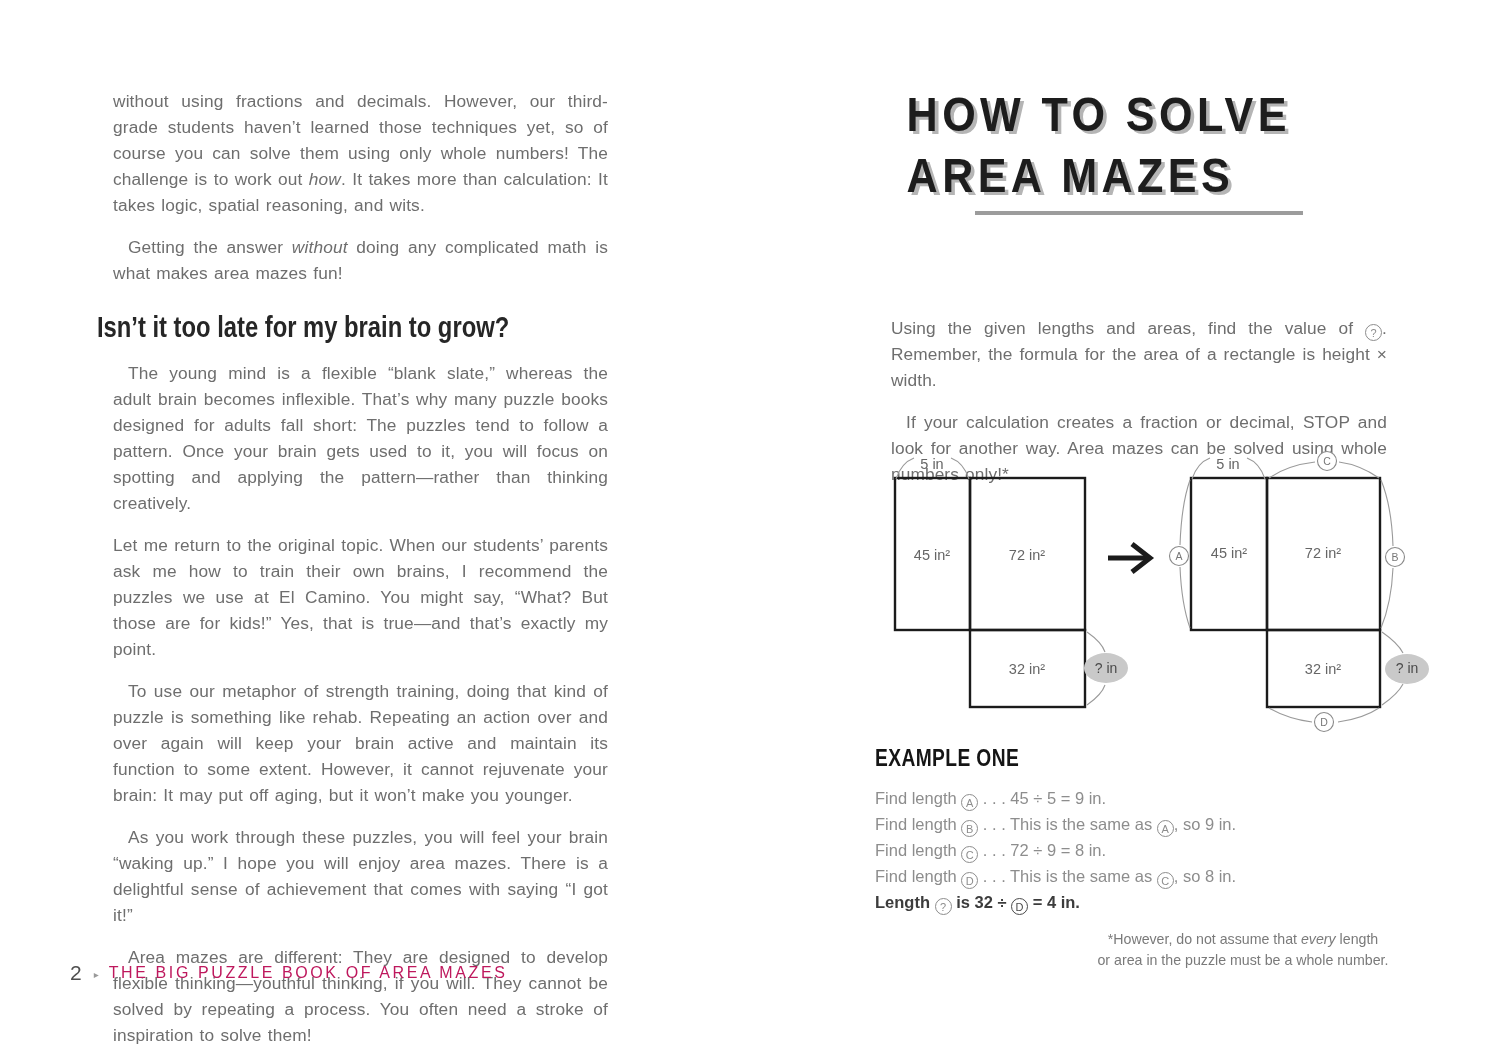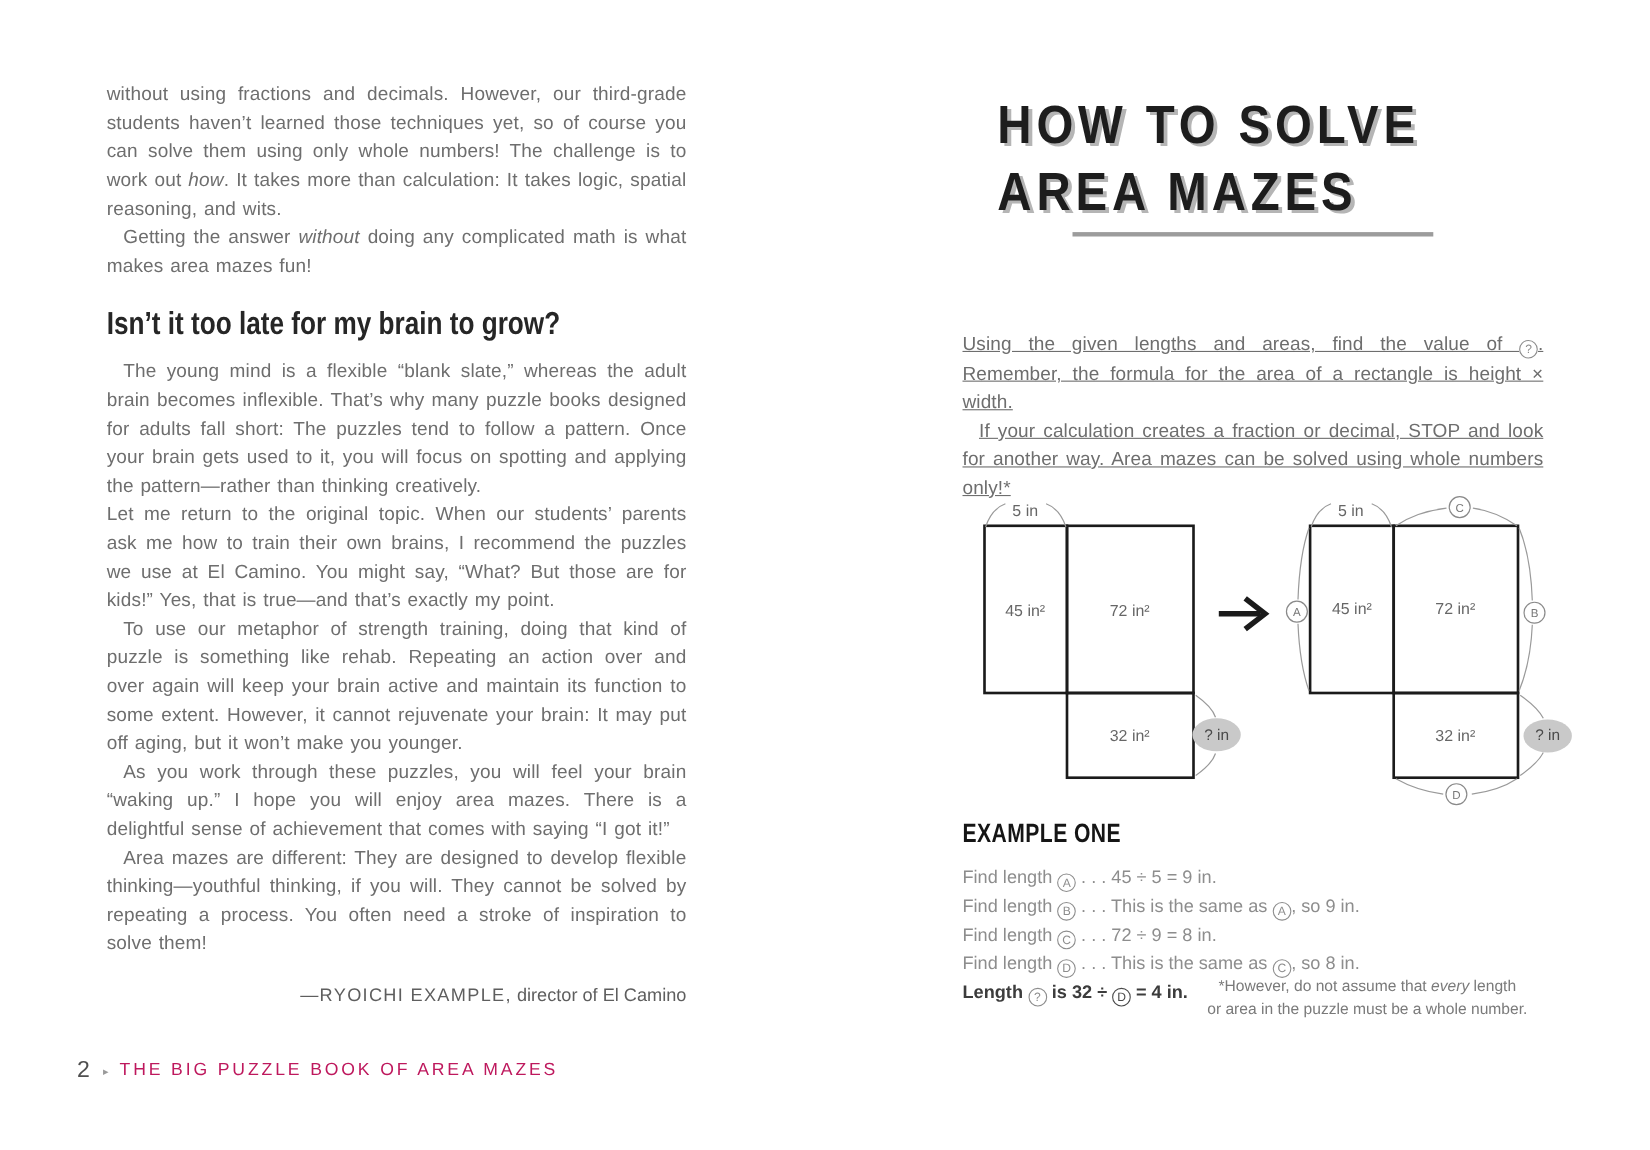--- a/index.html
+++ b/index.html
@@ -5,21 +5,21 @@
   html,body{margin:0;padding:0;}
   body{
     width:1500px;height:1045px;background:#ffffff;position:relative;
     font-family:"Liberation Sans",sans-serif;overflow:hidden;
   }
   .abs{position:absolute;}
 
   
   #left-col{left:97px;top:72px;width:527px;}
   p.body{
-    margin:0;font-size:17.3px;line-height:26px;color:#6e6e6e;
+    margin:16px;font-size:17.3px;line-height:26px;color:#6e6e6e;
     text-align:justify;letter-spacing:0.15px;word-spacing:1.2px;
   }
   p.indent{text-indent:15px;}
   .ital{font-style:italic;}
   h2.section-heading{
     margin:25px 0 12px 0;font-size:29px;font-weight:bold;color:#262626;
     transform:scaleX(0.82);transform-origin:left center;white-space:nowrap;
     letter-spacing:0px;
   }
   .attribution{
@@ -33,38 +33,38 @@
 
   
   #rp-title{left:875px;top:84px;width:527px;}
   .title-line{
     display:block;font-weight:bold;font-size:49px;line-height:61px;
     letter-spacing:5px;color:#1d1d1d;text-shadow:4px 3px 0 #b5b5b5;
     transform:scaleX(0.88);white-space:nowrap;
   }
   #rp-underline{left:975px;top:211px;width:328px;height:4px;background:#9c9c9c;}
   #rp-intro{left:875px;top:299px;width:528px;}
-  #rp-intro p.body{letter-spacing:0.1px;text-decoration:underline;}
+  #rp-intro p.body{letter-spacing:0.1px;}
   .circ{
     display:inline-block;width:17px;height:17px;border:1px solid #8d8d8d;
     border-radius:50%;font-size:11px;line-height:16px;text-align:center;
     color:#8d8d8d;vertical-align:-3px;text-indent:0;font-weight:normal;
     box-sizing:border-box;
   }
   .circ.dark{border-color:#4a4a4a;color:#4a4a4a;}
   #rp-example{left:875px;top:744px;width:528px;}
   .example-heading{
     margin:0 0 13px 0;font-size:24px;font-weight:bold;color:#151515;
     transform:scaleX(0.8);transform-origin:left center;white-space:nowrap;
     letter-spacing:0.5px;
   }
   .ex-line{margin:0;font-size:16.5px;line-height:26px;color:#8d8d8d;}
   .ex-line.bold{color:#3c3c3c;font-weight:bold;}
   #rp-footnote{
-    left:1083px;top:887px;width:320px;text-align:center;
+    left:1083px;top:929px;width:320px;text-align:center;
     font-size:14.2px;line-height:21px;color:#7a7a7a;
   }
   #rp-diagram{left:870px;top:445px;}
   svg text{font-family:"Liberation Sans",sans-serif;}
   .maze-rect{fill:none;stroke:#1b1b1b;stroke-width:2.4;}
   .connector{fill:none;stroke:#9a9a9a;stroke-width:1.1;}
   .dim-label{font-size:14.5px;fill:#666666;}
   .area-label{font-size:14.5px;fill:#666666;}
   .badge-circle{fill:#ffffff;stroke:#8a8a8a;stroke-width:1.1;}
   .badge-letter{font-size:10.5px;fill:#777777;}

